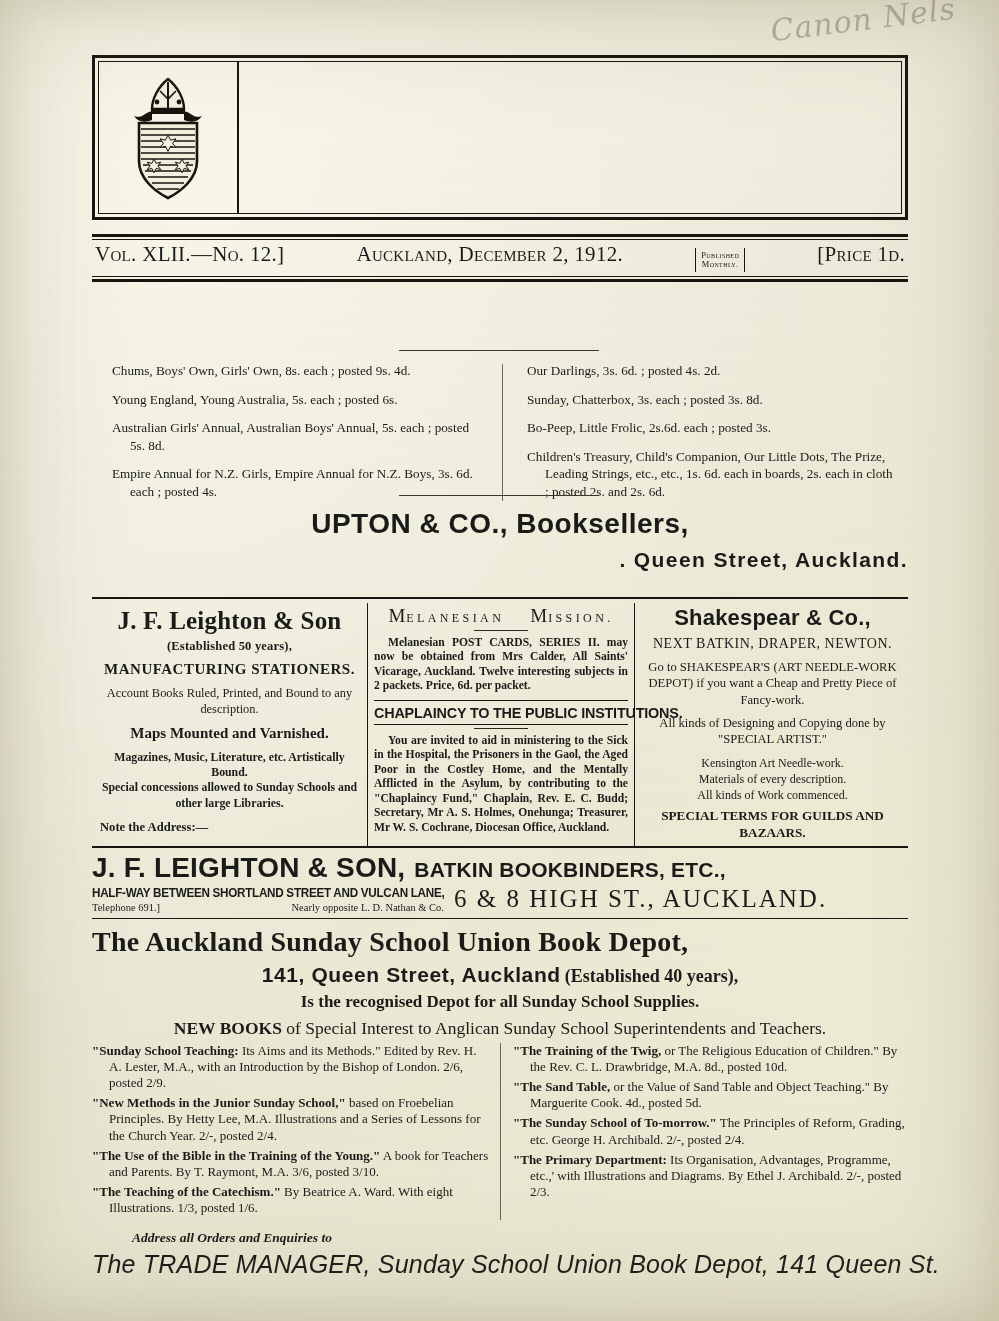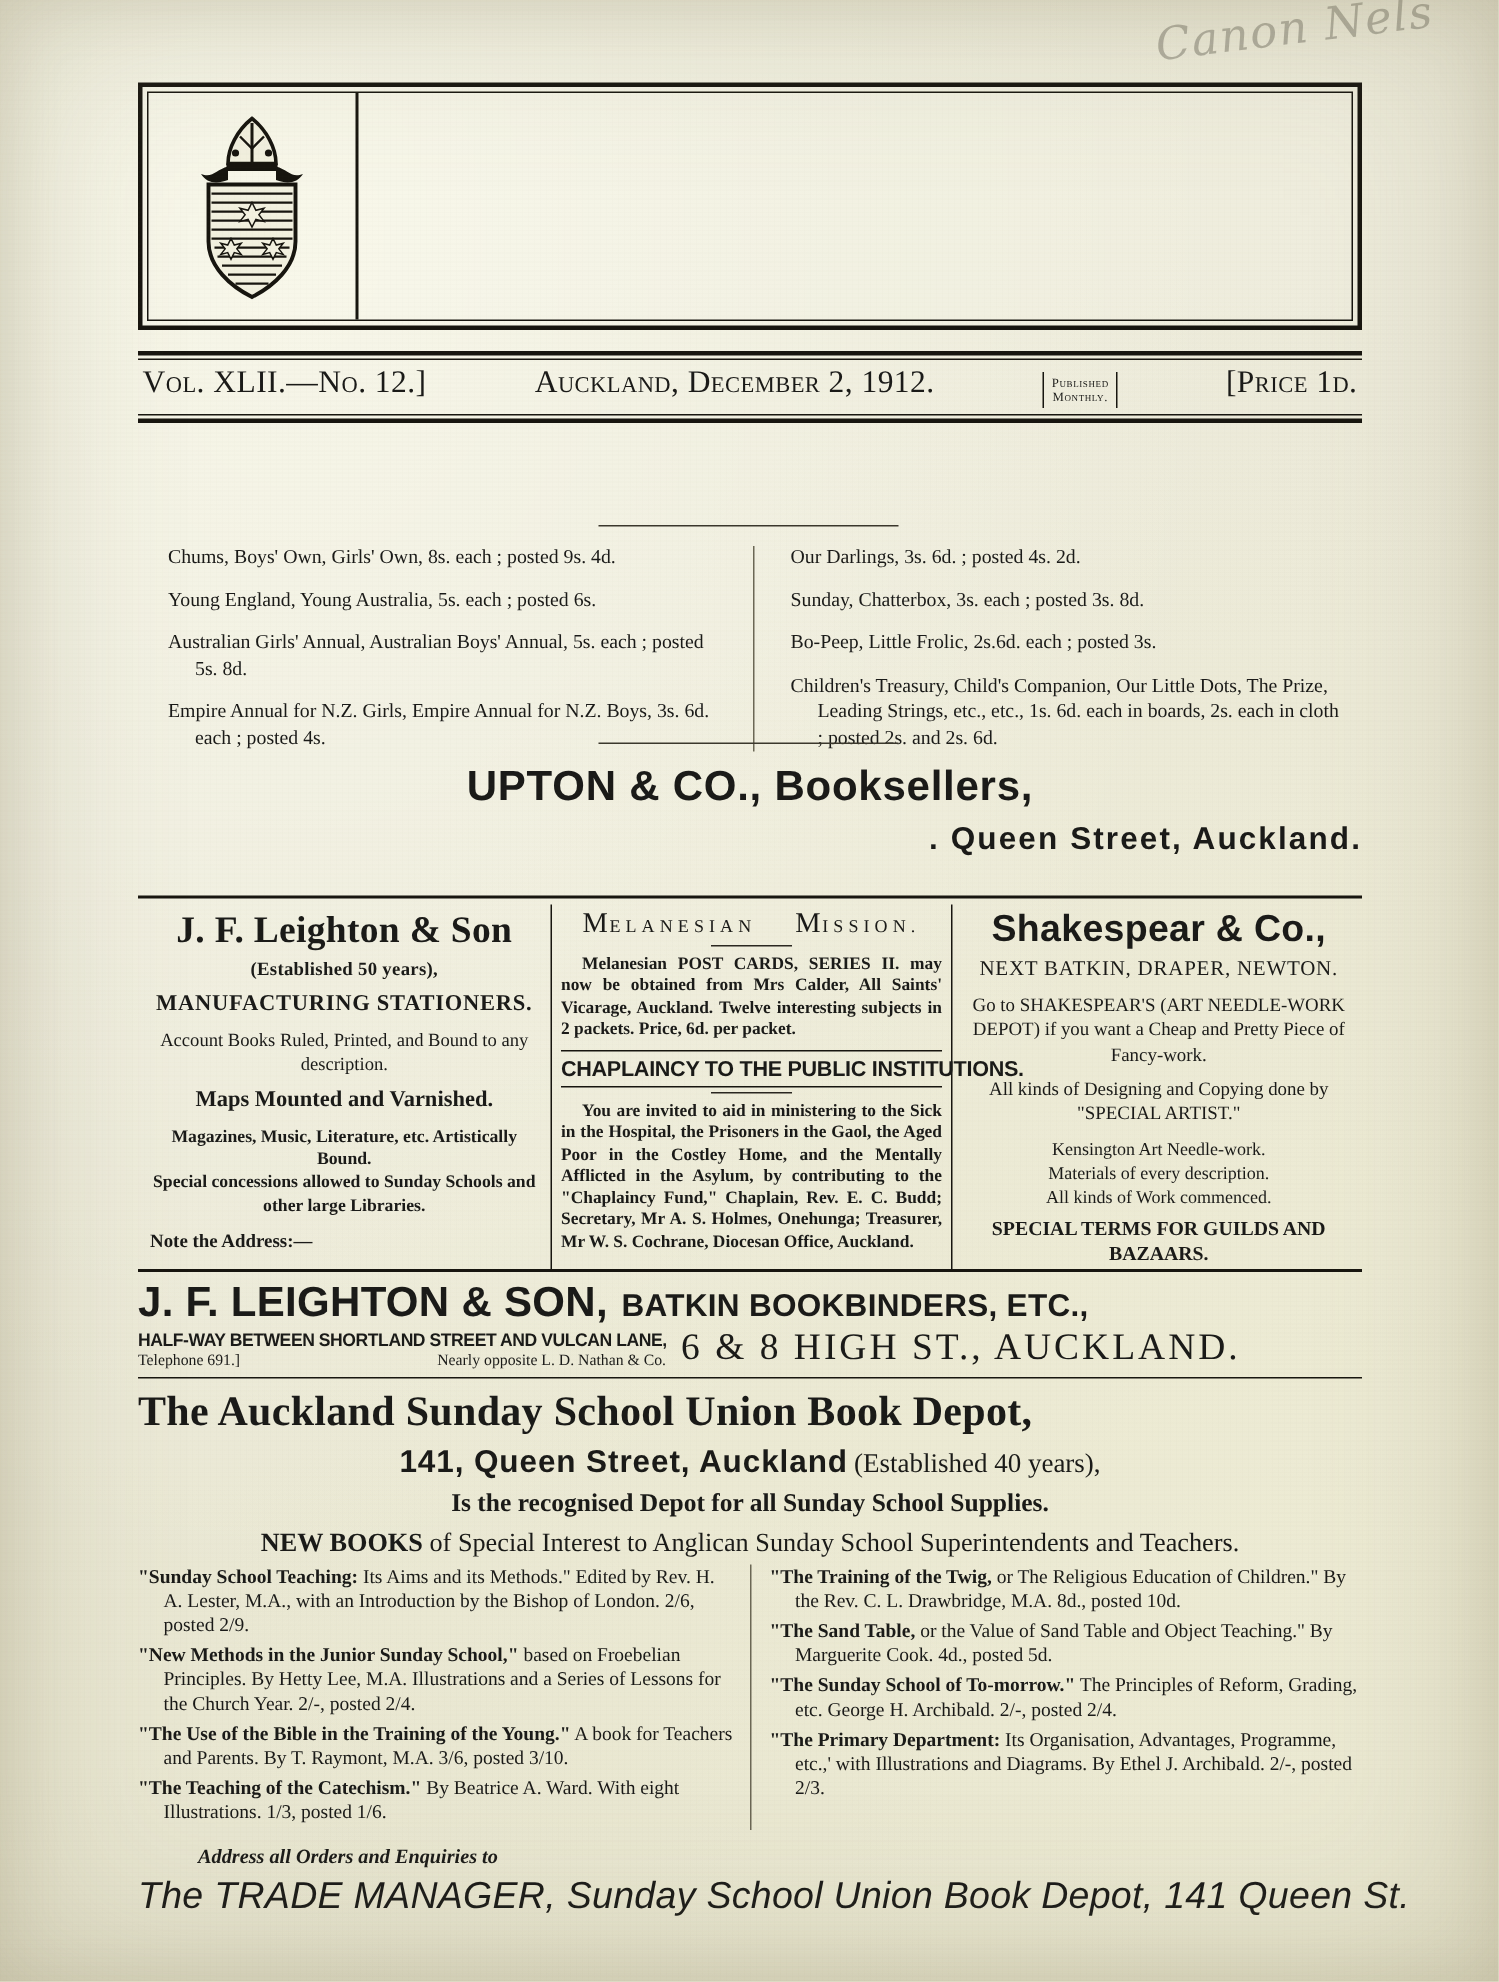--- a/index.html
+++ b/index.html
@@ -280,21 +280,21 @@
     font-size: 11.6px;
     line-height: 1.25;
     font-weight: bold;
     text-align: justify;
     text-indent: 14px;
   }
 
   #shake-name {
     font-family: "Liberation Sans", sans-serif;
     font-weight: bold;
-    font-size: 25px;
+    font-size: 22px;
     letter-spacing: .2px;
     margin-bottom: 5px;
   }
   #shake-next { font-size: 14px; letter-spacing: .5px; margin-bottom: 7px; }
   .shake-body { font-size: 12.6px; line-height: 1.3; margin-bottom: 7px; }
   .shake-small { font-size: 12px; line-height: 1.35; }
   #shake-terms { font-size: 13.2px; font-weight: bold; line-height:1.25; margin-top: 5px; }
 
   #ads-rule-bot { position:absolute; left:92px; top:846px; width:816px; height:2px; background:#17150f; }
 
@@ -372,21 +372,21 @@
     white-space: nowrap;
   }
   #ss-addr .big {
     font-family: "Liberation Sans", sans-serif;
     font-weight: bold;
     font-size: 21px;
     letter-spacing: .6px;
   }
   #ss-addr .est {
     font-family: "Liberation Serif", serif;
-    font-weight: normal;
+    font-weight: bold;
     font-size: 18px;
   }
   #ss-rec {
     text-align: center;
     font-weight: bold;
     font-size: 17px;
     margin-top: 5px;
   }
   #ss-new {
     text-align: center;

